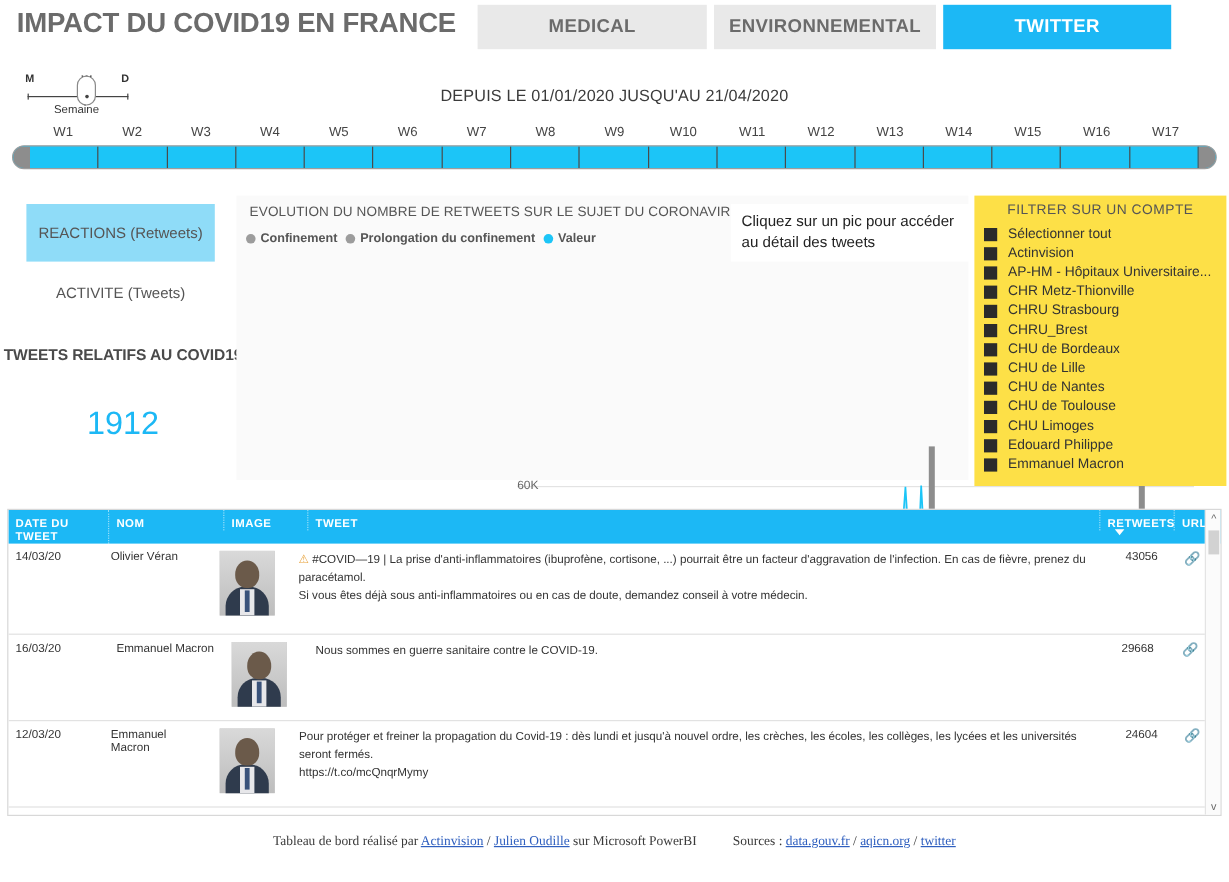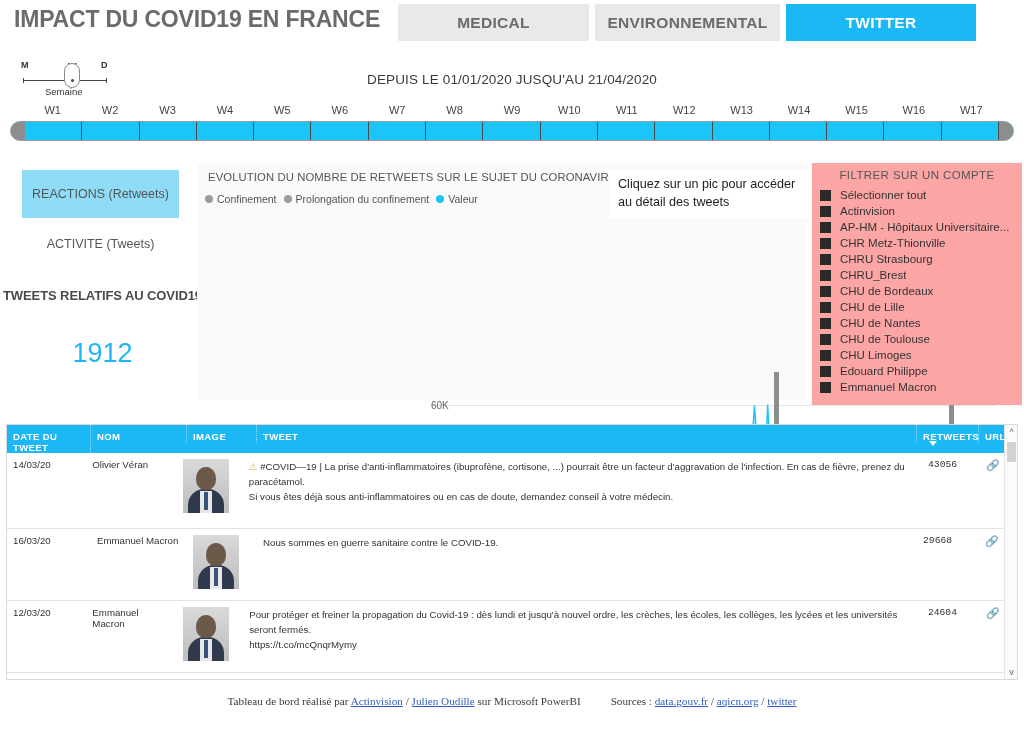--- a/index.html
+++ b/index.html
@@ -90,41 +90,41 @@
   }
 
   
   .chart-card {
     position:absolute; left:197px; top:163px; width:610px; height:237px;
     background:#fafafa;
   }
   .chart-title {
     position:absolute; left:11px; top:8px; font-size:11.3px; color:#555; letter-spacing:0.1px;
   }
-  .chart-legend { position:absolute; left:8px; top:30px; display:flex; align-items:center; gap:7px; }
+  .chart-legend { position:absolute; left:8px; top:30px; display:flex; align-items:center; gap:7px;font-weight:bold; }
   .leg { display:flex; align-items:center; gap:4px; font-size:10.5px; color:#555; }
   .leg .swatch { width:8px; height:8px; border-radius:50%; display:inline-block; }
 
   .callout {
     position:absolute; left:609px; top:170px; width:199px; height:48px;
     background:#fff; padding:5px 9px;
     font-size:12.6px; color:#222; line-height:1.45;
   }
 
   .plot { position:absolute; left:208px; top:225px; width:590px; height:155px; }
   .ylab {
     position:absolute; right:100%; margin-right:6px; font-size:10px; color:#666;
     transform:translateY(-50%); white-space:nowrap;
   }
   .gridline { position:absolute; left:26px; right:0; height:1px; background:#e3e3e3; }
   .xlab { position:absolute; top:158px; font-size:10px; color:#666; transform:translateX(-50%); }
   .vline { position:absolute; width:5px; background:#8d8d8d; }
 
   
-  .filter-panel { position:absolute; left:812px; top:163px; width:210px; height:242px; background:#fca5a5; overflow:hidden; }
+  .filter-panel { position:absolute; left:812px; top:163px; width:210px; height:242px; background:#fde047; overflow:hidden; }
   .filter-title {
     text-align:center; font-size:11.5px; color:#555; letter-spacing:0.4px;
     padding-top:6px; padding-bottom:6px;
   }
   .filter-item { display:flex; align-items:center; gap:9px; padding:0 0 0 8px; height:16px; cursor:pointer; }
   .checkbox { width:11px; height:11px; background:#2b2b2b; flex:0 0 auto; }
   .filter-item span.lbl {
     font-size:11.5px; color:#333; white-space:nowrap; overflow:hidden; text-overflow:ellipsis;
   }
 
@@ -153,21 +153,21 @@
   .trow { display:flex; border-bottom:1px solid #e2e2e2; font-size:9.7px; color:#333; }
   .trow > div { padding:6px 6px 4px 6px; }
   .trow .c-tweet { line-height:1.55; }
   .thumb { width:46px; height:54px; position:relative; overflow:hidden; background:#c8c8c8; }
   .thumb .bg { position:absolute; inset:0; background:linear-gradient(#d9d9d9,#bdbdbd); }
   .thumb .head { position:absolute; left:13px; top:8px; width:20px; height:23px; border-radius:50% 50% 45% 45%; background:#6b5a4a; }
   .thumb .body { position:absolute; left:5px; top:30px; width:36px; height:26px; border-radius:16px 16px 0 0; background:#2f3b4d; }
   .thumb .shirt { position:absolute; left:17px; top:32px; width:12px; height:22px; background:#e7e7ea; }
   .thumb .tie { position:absolute; left:21px; top:33px; width:4px; height:18px; background:#39527a; }
   .warn { color:#e8a33d; }
-  .rt-num { text-align:left;font-family:Liberation Mono, monospace; }
+  .rt-num { text-align:center; }
   .url-ico { color:#3a7bbf; font-size:11px; }
 
   .vscroll { position:absolute; right:0; top:0; width:13px; height:100%; background:#fbfbfb; border-left:1px solid #e4e4e4; }
   .vscroll .arrow { position:absolute; left:0; width:13px; height:14px; text-align:center; font-size:9px; color:#666; line-height:14px; }
   .vscroll .up { top:0; }
   .vscroll .down { bottom:0; }
   .vscroll .thumbbar { position:absolute; left:2px; top:17px; width:9px; height:20px; background:#d2d2d2; }
 
   
   .footer { position:absolute; left:0; top:683px; width:1024px; height:52px; background:#fff; }

